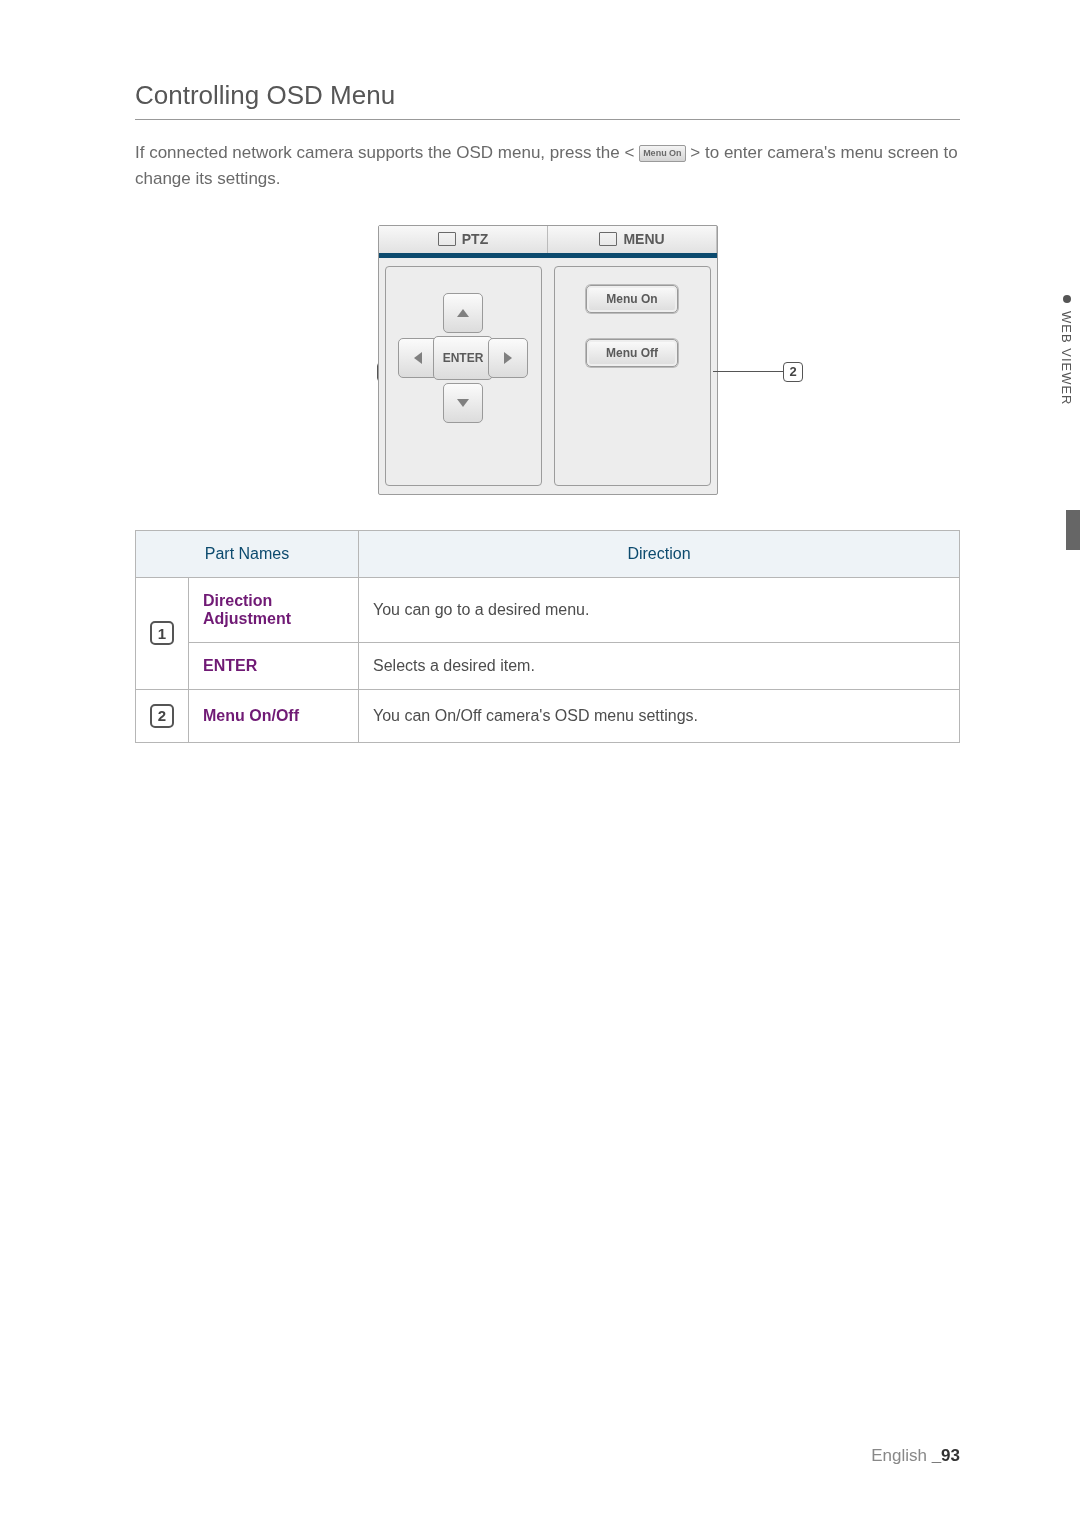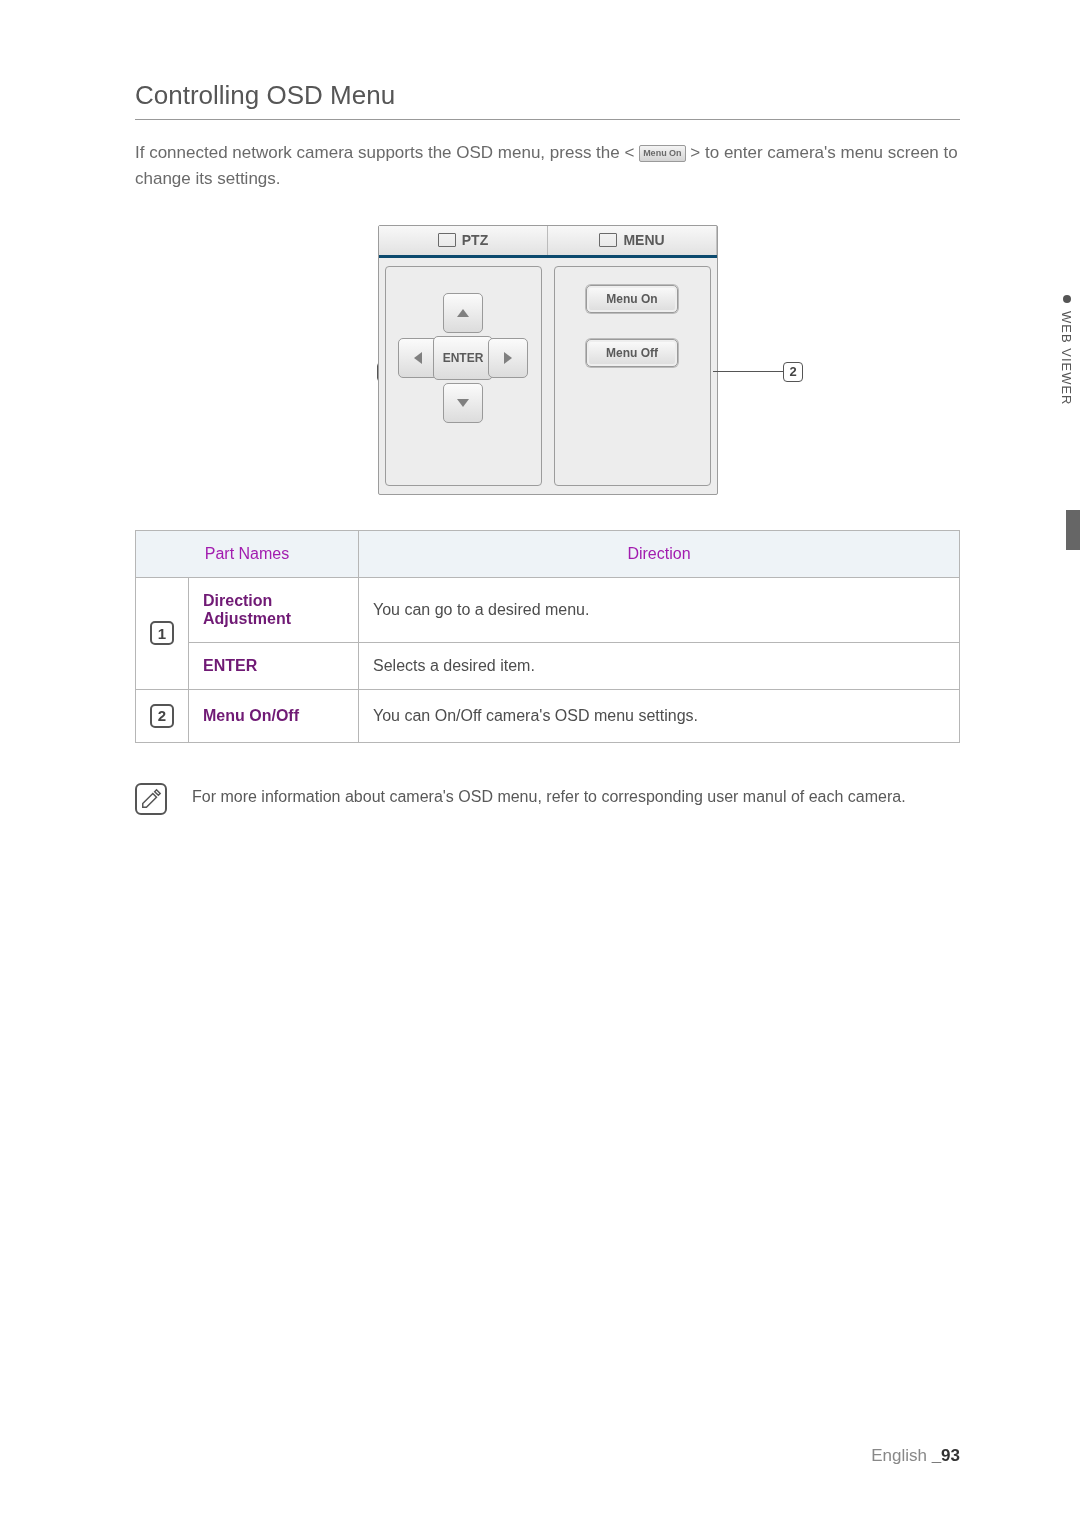--- a/index.html
+++ b/index.html
@@ -52,21 +52,21 @@
       border: 1.5px solid #9c9c9c;
       width: 340px;
       height: 270px;
       border-radius: 2px;
       position: relative;
       background: #ededed;
     }
     .diag-header {
       display: flex;
       height: 32px;
-      border-bottom: 3px solid #0c4a6e;
+      border-bottom: 5px solid #0c4a6e;
     }
     .diag-tab {
       flex: 1;
       display: flex;
       align-items: center;
       justify-content: center;
       gap: 6px;
       font-size: 14px;
       font-weight: bold;
       color: #5a5a5a;
@@ -152,21 +152,21 @@
       width: 100%;
       border-collapse: collapse;
       font-size: 16px;
       color: #4d4d4d;
     }
     table.parts th {
       background: #eef3f7;
       font-weight: 400;
       padding: 14px 16px;
       border: 1px solid #b6b6b6;
-      color: #a21caf;
+      color: #0c4a6e;
     }
     table.parts td {
       border: 1px solid #b6b6b6;
       padding: 14px 14px;
       vertical-align: middle;
     }
     .num-cell { width: 40px; text-align: center; }
     .name-cell { width: 170px; font-weight: bold; color: #701a75; }
     .num-badge {
       display: inline-flex; width: 24px; height: 24px; border: 2px solid #555;
@@ -292,28 +292,20 @@
         <td>Selects a desired item.</td>
       </tr>
       <tr>
         <td class="num-cell"><span class="num-badge">2</span></td>
         <td class="name-cell">Menu On/Off</td>
         <td>You can On/Off camera's OSD menu settings.</td>
       </tr>
     </tbody>
   </table>
 
-  <div class="note">
-    <div class="note-icon">
-      <svg viewBox="0 0 24 24">
-          <path d="M3 17l11-11 4 4L7 21H3v-4zm13-13l2-2 4 4-2 2-4-4z" fill="none" stroke="#555" stroke-width="1.6"></path>
-        </svg>
-    </div>
-    <div class="note-text">For more information about camera's OSD menu, refer to corresponding user manul of each camera.</div>
-  </div>
 
   <div class="page-footer">
     <span>English </span><b>_93</b>
   </div>
 </div>
 
 <div class="side-label">
   <span class="side-bullet"></span>
   <span>WEB VIEWER</span>
 </div>

